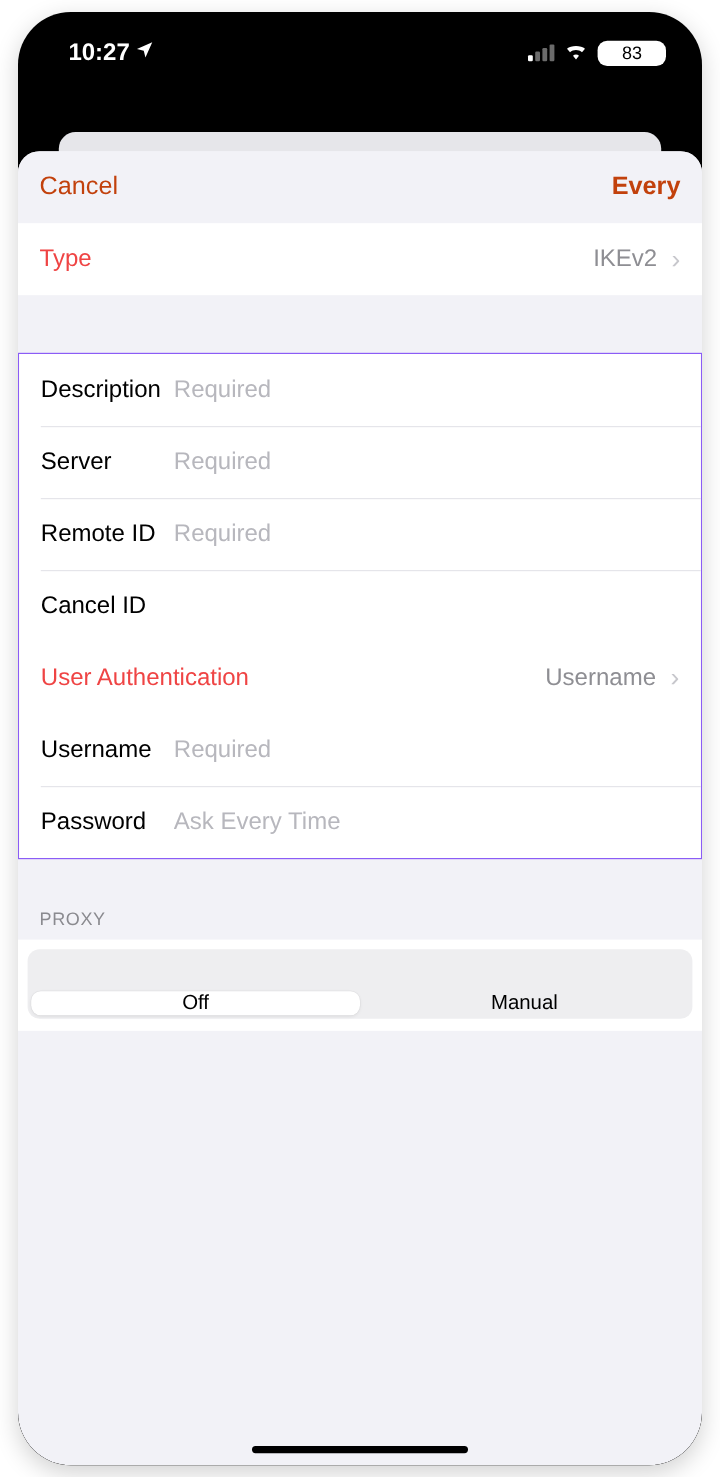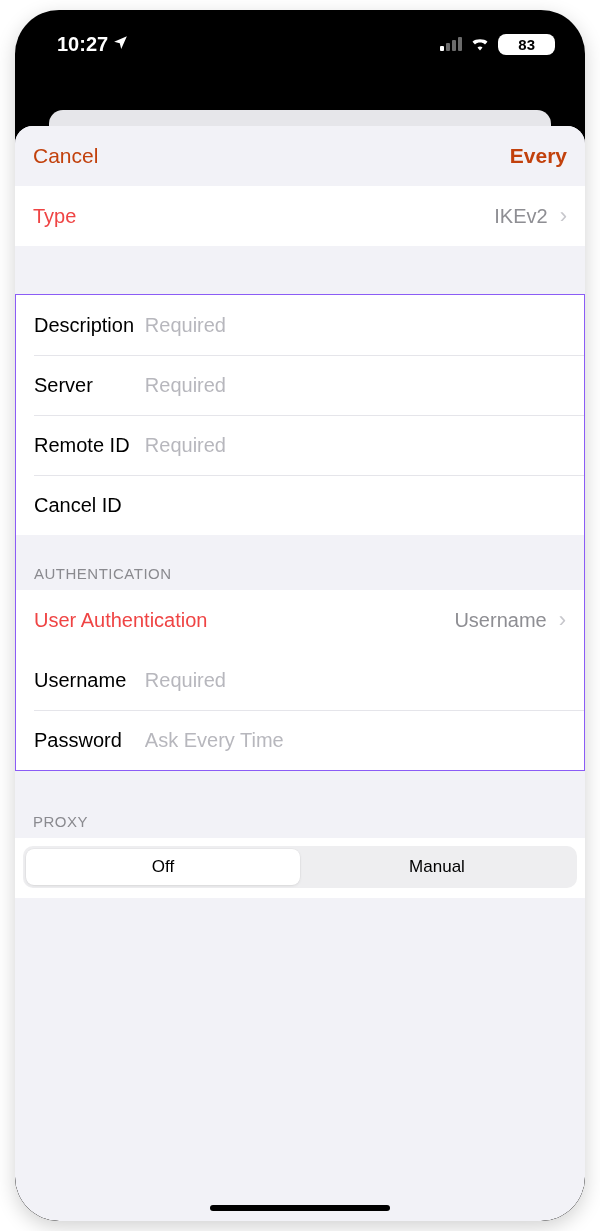--- a/index.html
+++ b/index.html
@@ -33,21 +33,21 @@
   .status-right { display: flex; align-items: center; gap: 8px; }
   .cell { display: inline-flex; align-items: flex-end; gap: 2px; height: 14px;}
   .cell span { width: 4px; background: #6b6b6b; border-radius: 1px; display: inline-block;}
   .cell span:nth-child(1){height:5px;background:#fff;}
   .cell span:nth-child(2){height:8px;}
   .cell span:nth-child(3){height:11px;}
   .cell span:nth-child(4){height:14px;}
   .battery {
     display: inline-flex; align-items: center;
     background: #fff; color: #000; border-radius: 8px;
-    padding: 2px 20px; font-size: 15px; font-weight: 700;
+    padding: 2px 20px; font-size: 15px; font-weight: 400;
     min-width: 38px; justify-content: center;
   }
 
   .card-under {
     position: absolute; left: 34px; right: 34px; top: 100px; height: 30px;
     background: #e6e6ea; border-radius: 14px 14px 0 0;
   }
 
   .sheet {
     position: absolute; left: 0; right: 0; bottom: 0; top: 116px;
@@ -83,21 +83,22 @@
   .input-row input::placeholder { color: #b7b7bd; }
 
   .section-header {
     padding: 30px 18px 8px 18px;
     font-size: 15px; letter-spacing: .5px; color: #8a8a8f;
   }
 
   .seg-wrap { padding: 10px 8px 0 8px; }
   .segmented {
     display: flex; background: #eeeef0; border-radius: 10px; padding: 3px;
-    height: 42px;
+    height: 58px;
+    align-items: flex-end;
   }
   .segmented .seg {
     flex: 1; display: flex; align-items: center; justify-content: center;
     font-size: 17px; color: #000; border-radius: 8px; position: relative;
   }
   .segmented .seg.selected {
     background: #fff; box-shadow: 0 1px 3px rgba(0,0,0,.08), 0 0 0 .5px rgba(0,0,0,.04);
     font-weight: 500;
   }
   .segmented .seg:not(:last-child):not(.selected)::after{
@@ -178,23 +179,20 @@
         <div class="input-row">
           <span class="label">Remote ID</span>
           <input placeholder="Required" style="">
         </div>
         <div class="input-row">
           <span class="label">Cancel ID</span>
           <input placeholder="" style="">
         </div>
       </div>
 
-      <div class="lower-bg">
-        <div class="section-header">AUTHENTICATION</div>
-      </div>
 
       <div class="group">
         <div class="row">
           <span class="label" style="min-width:auto">User Authentication</span>
           <span class="value-wrap">
             <span>Username</span>
             <span class="chevron">›</span>
           </span>
         </div>
         <div class="input-row">

